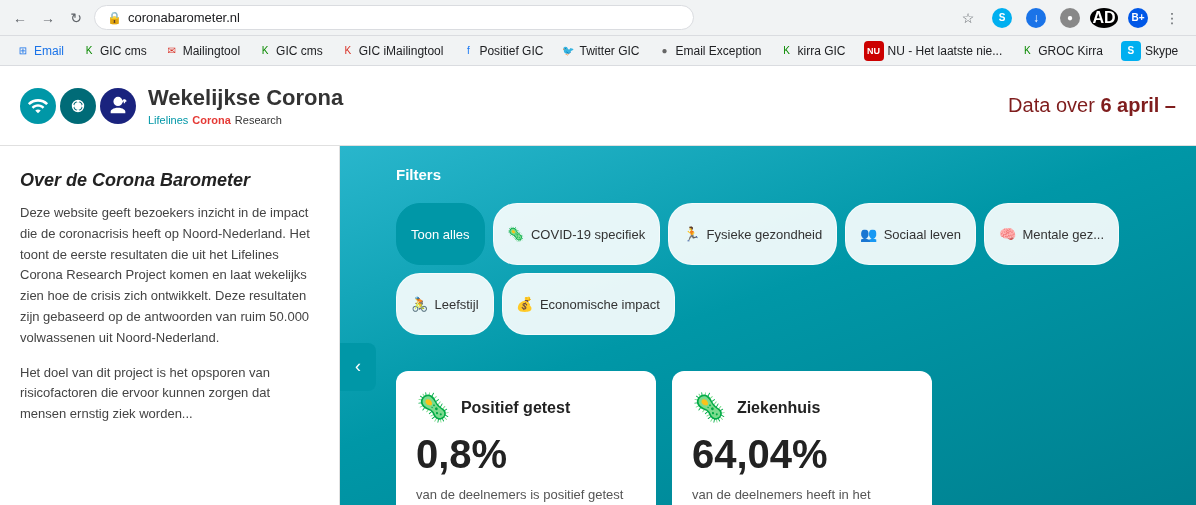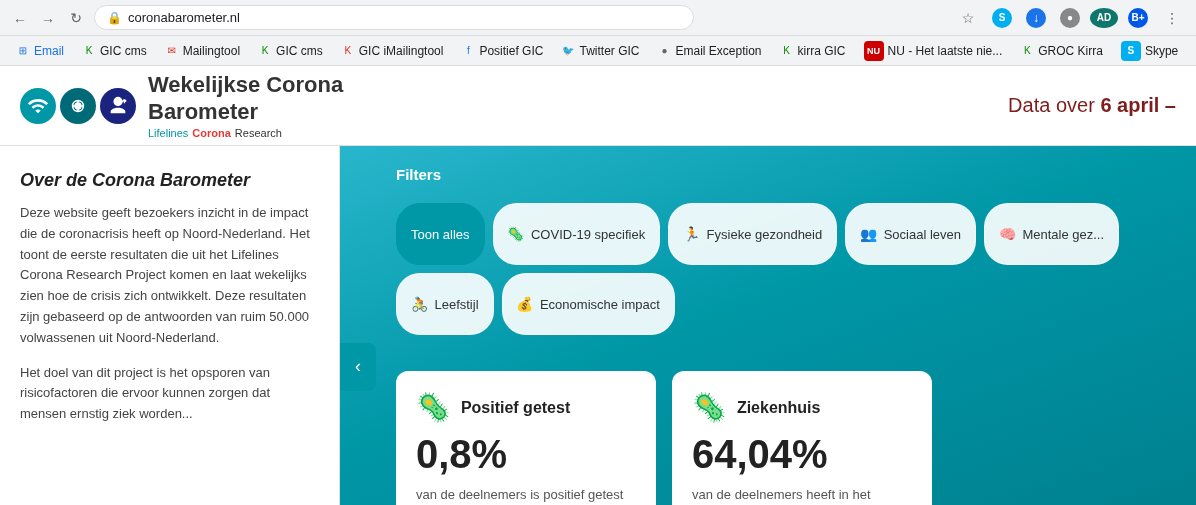--- a/index.html
+++ b/index.html
@@ -176,21 +176,21 @@
     }
     .card-header {
       display: flex; align-items: center; gap: 10px; margin-bottom: 8px;
     }
     .card-icon { font-size: 28px; color: #0097a7; }
     .card-title { font-size: 16px; font-weight: bold; color: #222; }
     .card-number { font-size: 40px; font-weight: bold; color: #222; margin-bottom: 8px; }
     .card-desc { font-size: 13px; color: #555; line-height: 1.5; }
 
     
-    .ext-icon-ad { background: #0f766e; color: #fff; border-radius: 50%; width: 28px; height: 20px; display: flex; align-items: center; justify-content: center; font-size: 10px; font-weight: bold; }
+    .ext-icon-ad { background: #000000; color: #fff; border-radius: 50%; width: 28px; height: 20px; display: flex; align-items: center; justify-content: center; font-size: 16px; font-weight: bold; }
     .ext-icon-b { background: #0057e7; color: #fff; border-radius: 50%; width: 20px; height: 20px; display: flex; align-items: center; justify-content: center; font-size: 10px; font-weight: bold; }
     .ext-icon-dl { background: #1a73e8; color: #fff; border-radius: 50%; width: 20px; height: 20px; display: flex; align-items: center; justify-content: center; font-size: 12px; }
     .ext-icon-s { background: #00aff0; color: #fff; border-radius: 50%; width: 20px; height: 20px; display: flex; align-items: center; justify-content: center; font-size: 10px; font-weight: bold; }
     .ext-icon-nu { background: #cc0000; color: #fff; border-radius: 4px; width: 20px; height: 20px; display: flex; align-items: center; justify-content: center; font-size: 9px; font-weight: bold; }
     .ext-icon-sk { background: #00aff0; color: #fff; border-radius: 4px; width: 20px; height: 20px; display: flex; align-items: center; justify-content: center; font-size: 9px; font-weight: bold; }
 
     .favicon-img {
       width: 14px; height: 14px; display: inline-flex; align-items: center; justify-content: center;
       font-size: 10px;
     }
@@ -302,21 +302,20 @@
       <div class="logo-icon-circle dark2">
         <svg width="22" height="22" viewBox="0 0 24 24" fill="white">
           <path d="M12 2a5 5 0 110 10A5 5 0 0112 2zm0 12c5.33 0 8 2.67 8 4v2H4v-2c0-1.33 2.67-4 8-4z"></path>
           <path d="M16 8l3-3m0 0l2 2m-2-2v4" stroke="white" stroke-width="1.5" fill="none"></path>
         </svg>
       </div>
     </div>
     <div>
       <div class="logo-text">
         <span>Wekelijkse Corona</span><br>
-        <span>Barometer</span>
       </div>
       <div class="logo-sub">
         <span class="logo-sub-lifelines">Lifelines</span>
         <span class="logo-sub-corona">Corona</span>
         <span class="logo-sub-research">Research</span>
       </div>
     </div>
   </div>
   <div class="header-date">
     <span>Data over</span>

